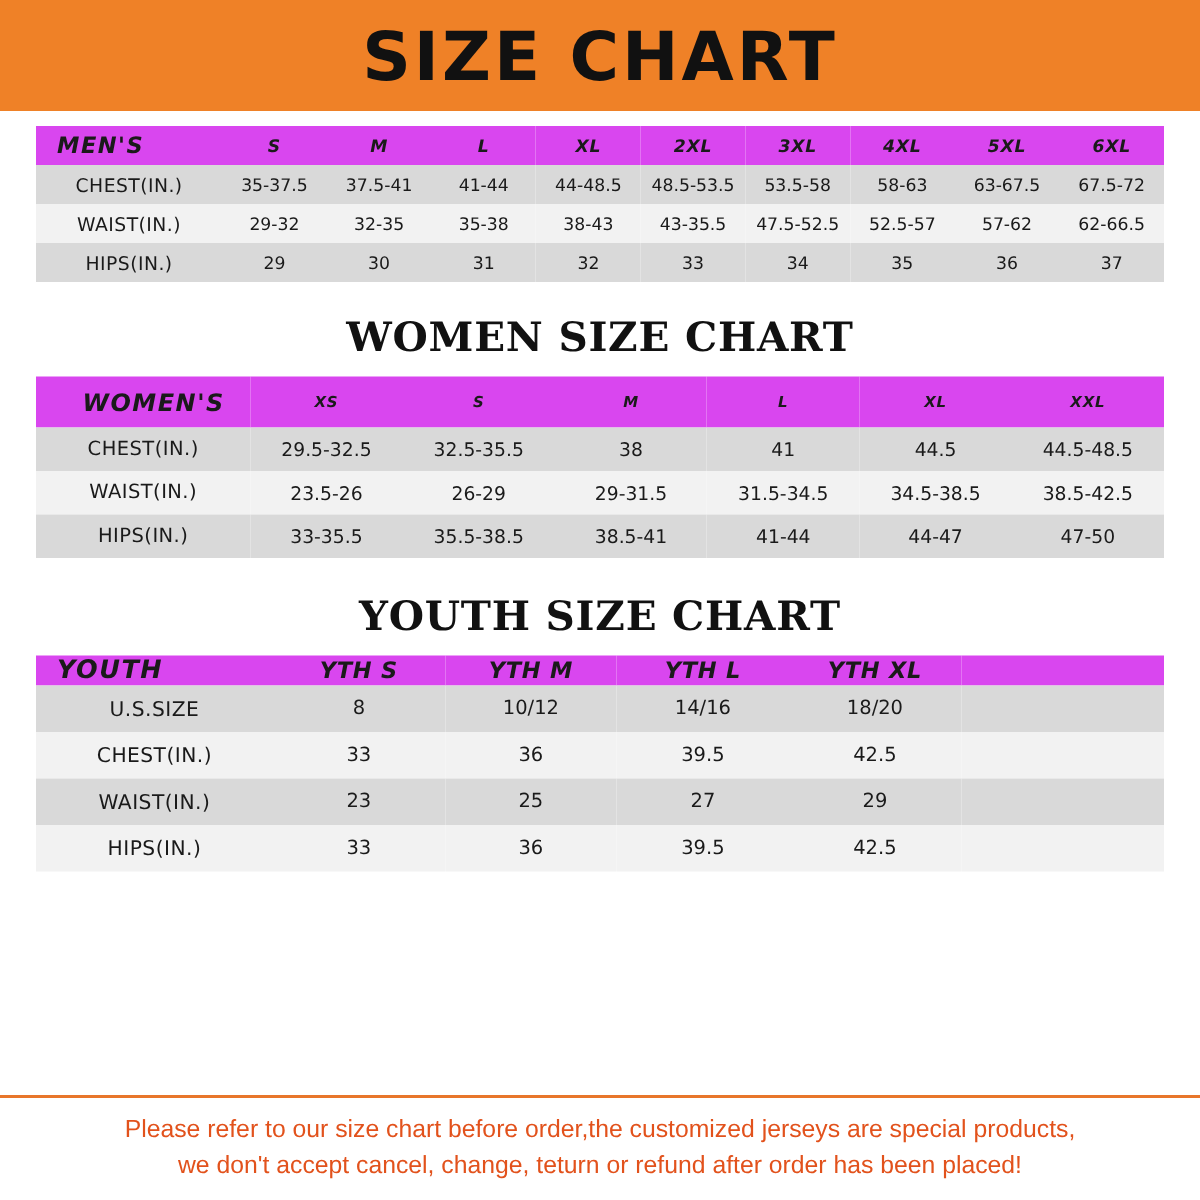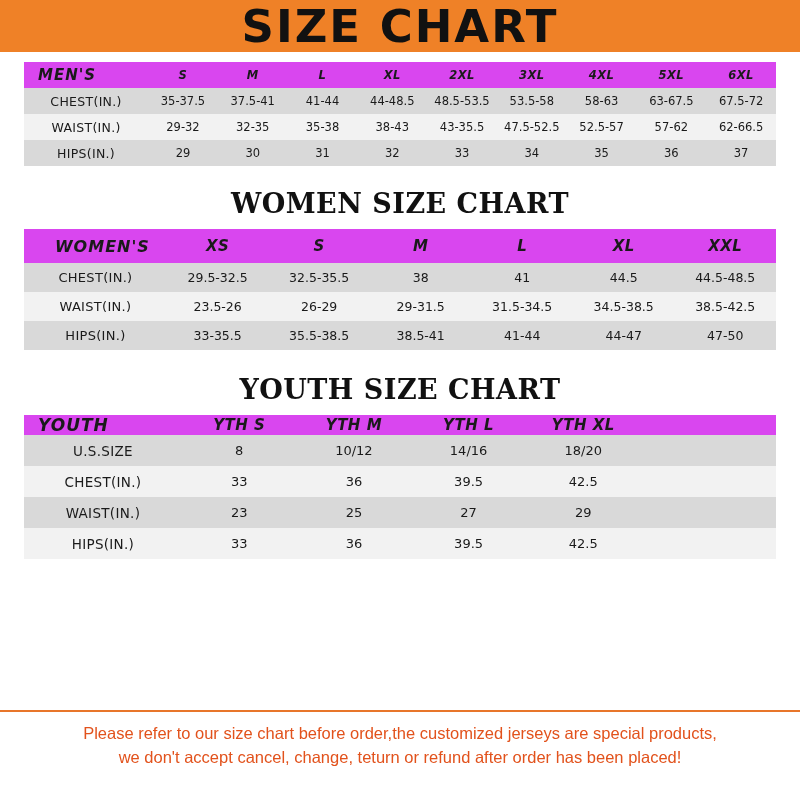--- a/index.html
+++ b/index.html
@@ -12,21 +12,21 @@
     overflow: hidden;
   }
   .page {
     width: 800px;
     height: 800px;
     position: relative;
     background: #fff;
   }
   
   .banner {
-    height: 52px;
+    height: 74px;
     background: #ef8127;
     display: flex;
     align-items: center;
     justify-content: center;
   }
   .banner-title {
     font-family: "DejaVu Sans", sans-serif;
     font-weight: bold;
     font-size: 45px;
     letter-spacing: 2px;
@@ -94,31 +94,31 @@
   #tbl-women col.c0 { width: 19%; }
   
   #tbl-youth col.c0 { width: 21%; }
   #tbl-youth col.pad { width: 18%; }
   #tbl-youth th, #tbl-youth td { height: 31px; font-size: 13px; }
   #tbl-youth thead th { height: 20px; font-size: 15px; }
   #tbl-youth thead th.corner { font-size: 17px; }
   #tbl-youth td.rowlabel { font-size: 13.5px; }
 
   #tbl-women th, #tbl-women td { height: 29px; font-size: 12.5px; }
-  #tbl-women thead th { height: 34px; font-size: 15px; }
+  #tbl-women thead th { height: 34px; font-size: 10px; }
   #tbl-women thead th.corner { font-size: 16px; text-align: center; }
   #tbl-women td.rowlabel { font-size: 13px; }
 
   
   .footer {
     position: absolute;
     left: 0;
     right: 0;
     bottom: 0;
-    height: 90px;
+    height: 70px;
     border-top: 2px solid #e8762a;
     padding: 10px 22px 0 22px;
   }
   .footer p {
     margin: 0;
     text-align: center;
     color: #e2521c;
     font-family: "Liberation Sans", sans-serif;
     font-size: 16.5px;
     line-height: 1.45;

